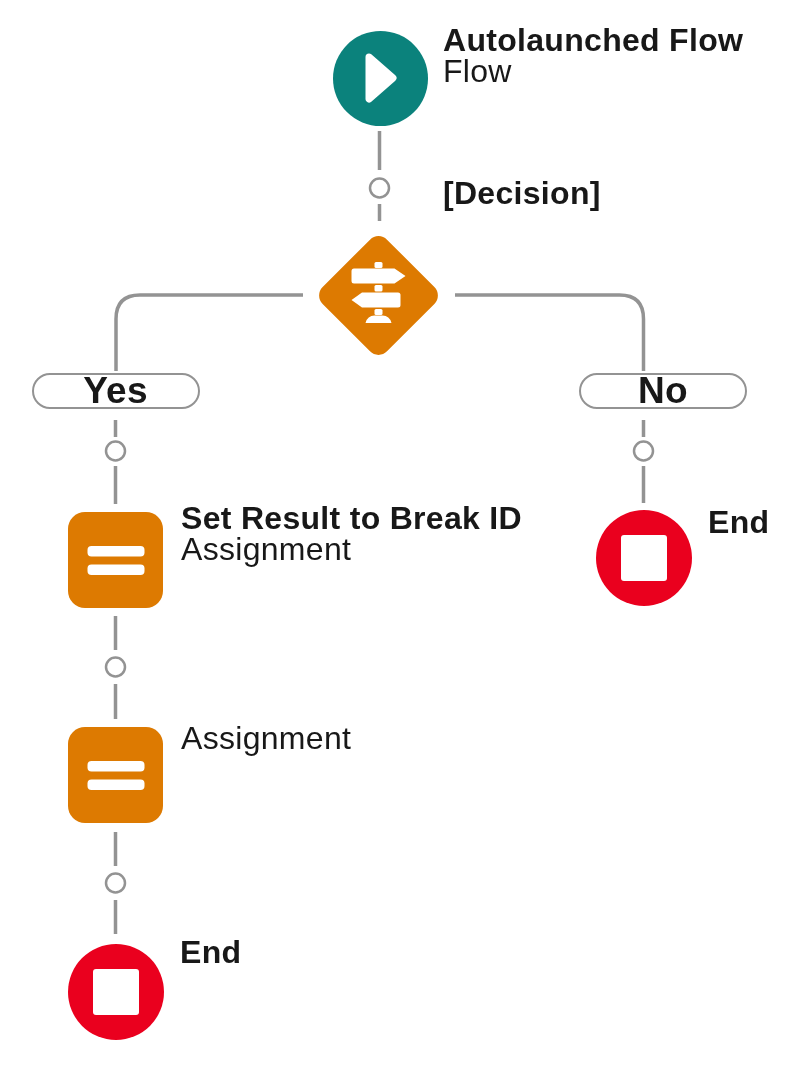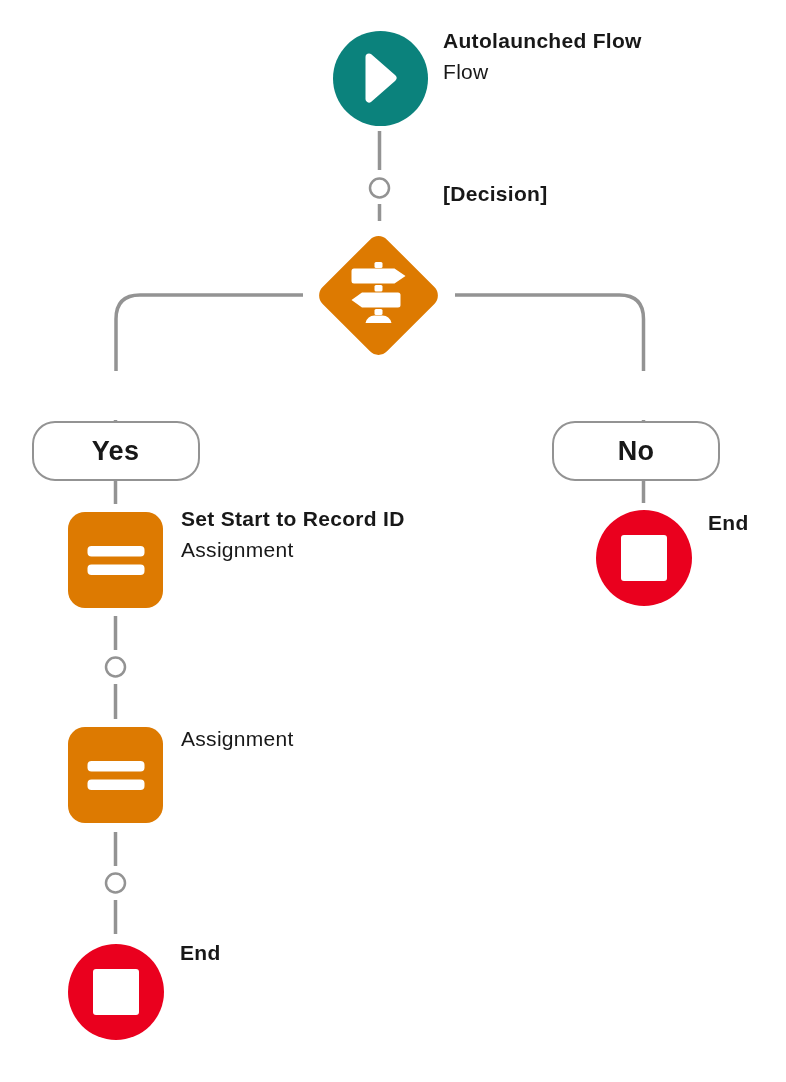--- a/index.html
+++ b/index.html
@@ -64,38 +64,37 @@
   .stop-square {
     width: 46px; height: 46px;
     background: #ffffff;
     border-radius: 3px;
   }
 
   
   .pill {
     position: absolute;
     z-index: 2;
-    width: 168px; height: 60px;
+    width: 168px; height: 36px;
     background: #ffffff;
     border: 2px solid #939393;
     border-radius: 23px;
     display: flex; align-items: center; justify-content: center;
-    font-size: 27px; font-weight: 700;
+    font-size: 37px; font-weight: 700;
     letter-spacing: 0.3px;
     color: #181818;
-    margin-top: 48px;
   }
   .pill-yes { left: 31.5px; top: 373px; }
-  .pill-no  { left: 552px; top: 373px; }
+  .pill-no  { left: 579px; top: 373px; }
 
   
   .label {
     position: absolute;
     z-index: 2;
-    font-size: 21px;
+    font-size: 32px;
     line-height: 31px;
     letter-spacing: 0.3px;
     white-space: nowrap;
     color: #181818;
   }
   .label .title { font-weight: 700; }
   .label .sub   { font-weight: 400; }
   .label-start      { left: 443px; top: 25px; }
   .label-decision   { left: 443px; top: 178px; }
   .label-assign1    { left: 181px; top: 503px; }
@@ -169,21 +168,21 @@
     <span>No</span>
   </div>
 
   <div class="node assignment-node assignment-1">
     <svg width="58" height="29" viewBox="0 0 58 29">
       <rect x="0.5" y="0" width="57" height="10.5" rx="4" fill="#ffffff"></rect>
       <rect x="0.5" y="18.5" width="57" height="10.5" rx="4" fill="#ffffff"></rect>
     </svg>
   </div>
   <div class="label label-assign1">
-    <div class="title">Set Start to Record ID</div>
+    <div class="title">Set Result to Break ID</div>
     <div class="sub">Assignment</div>
   </div>
 
   <div class="node assignment-node assignment-2">
     <svg width="58" height="29" viewBox="0 0 58 29">
       <rect x="0.5" y="0" width="57" height="10.5" rx="4" fill="#ffffff"></rect>
       <rect x="0.5" y="18.5" width="57" height="10.5" rx="4" fill="#ffffff"></rect>
     </svg>
   </div>
   <div class="label label-assign2">

